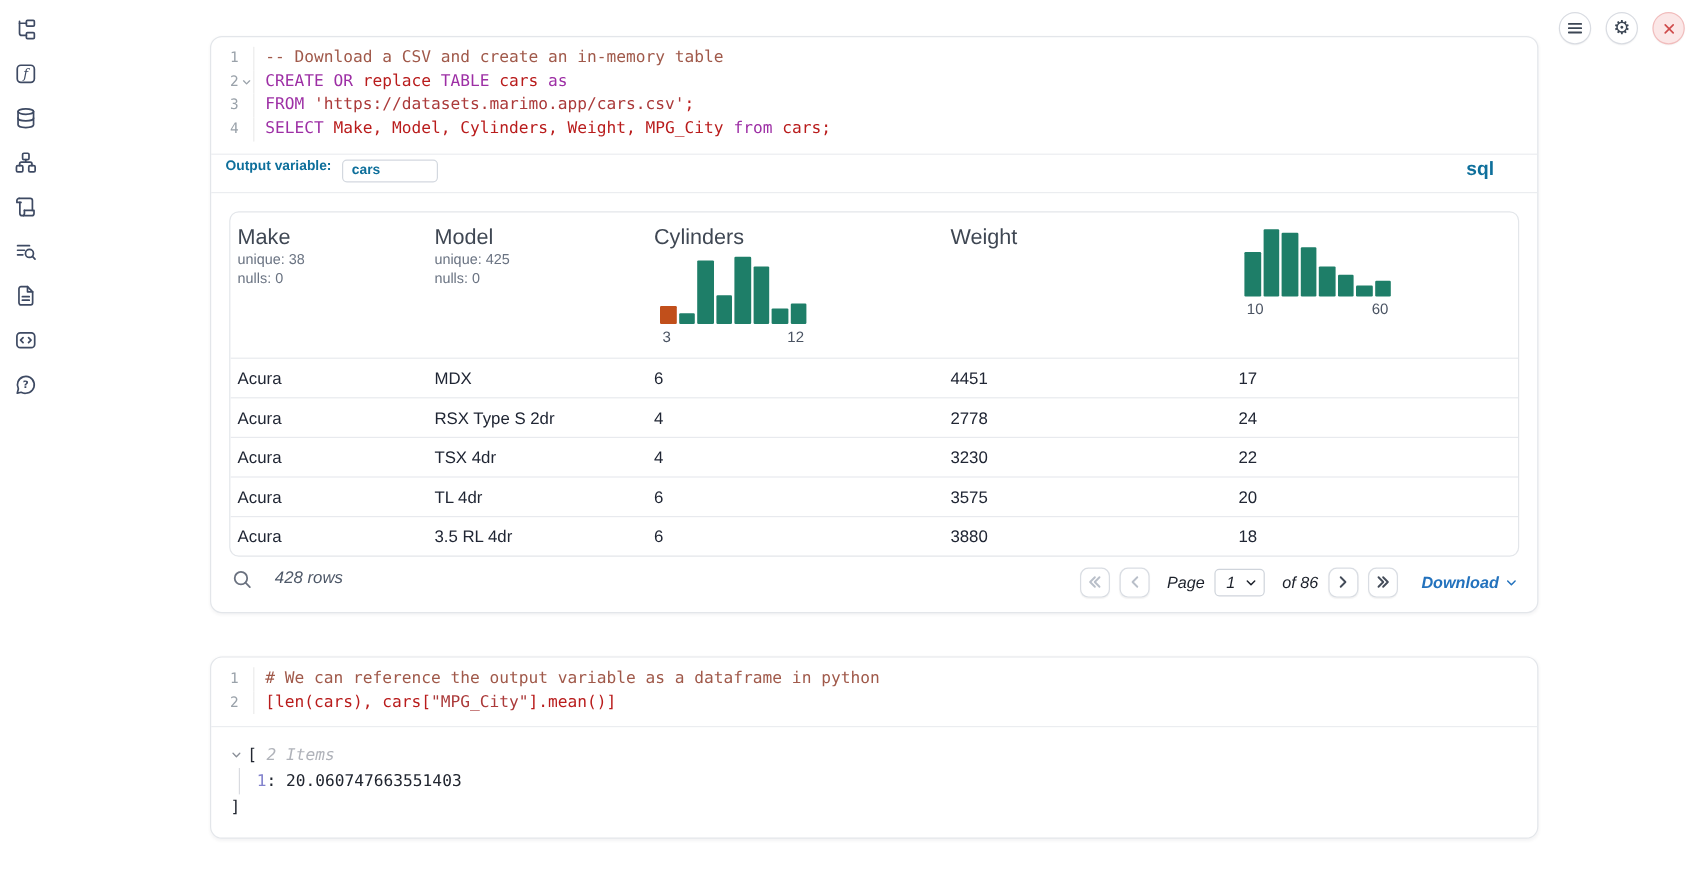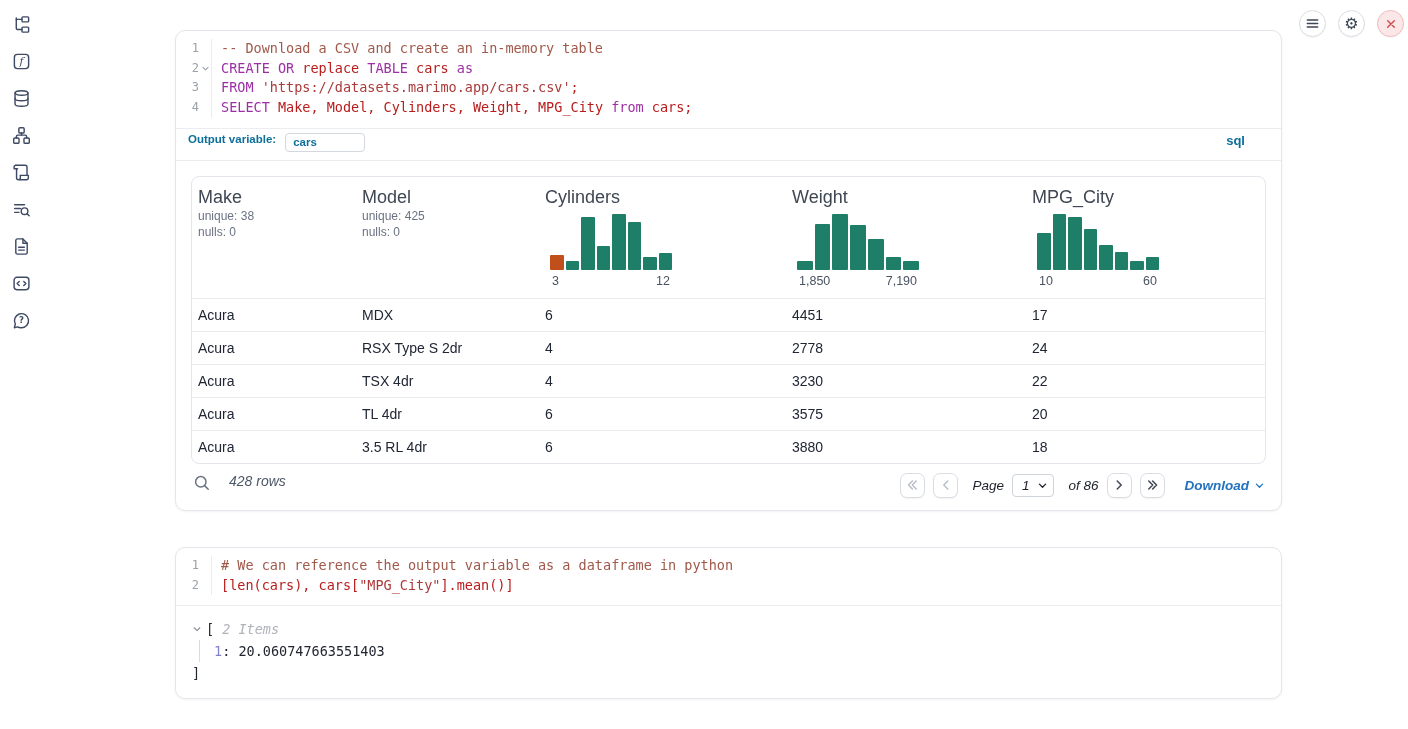--- a/index.html
+++ b/index.html
@@ -43,21 +43,21 @@
   .tk-str { color:var(--str,#ab3a3a); }
   .tk-cmt { color:var(--cmt,#a0594a); }
   .tk-pl  { color:#b91c1c; }
 
   
   .outvar-row { display:flex; padding:4px 12px 8px; }
   .outvar-label { font-size:11.5px; font-weight:bold; color:var(--blue,#0e6f9b); }
   .outvar-input { margin-left:9px; width:80px; height:19px; border:1px solid #d3d8df;
     border-radius:4px; padding:1px 7px; font-family:"Liberation Sans",sans-serif;
     font-size:11.5px; font-weight:bold; color:var(--blue,#0e6f9b); outline:none; }
-  .lang-badge { margin-left:auto; margin-right:24px; font-size:13px; font-weight:bold;
+  .lang-badge { margin-left:auto; margin-right:24px; font-size:16px; font-weight:bold;
     color:var(--blue,#0e6f9b); }
 
   
   .table-wrap { margin:15px 15px 0; border:1px solid #e3e6ea; border-radius:8px; overflow:hidden; }
   .tgrid { display:grid; grid-template-columns:164px 183px 247px 240px 1fr; padding-left:6px; }
   .thead { padding-top:8px; padding-bottom:10px; }
   .th { cursor:pointer; }
   .th-name { font-size:18px; color:#3f4753; padding-top:2px; }
   .th-stat { font-size:12px; color:#6a7382; line-height:16.5px; }
   .th-stat:first-of-type { margin-top:9px; }
@@ -235,38 +235,22 @@
                 <div class="hist-bar" style="height: 17px;"></div>
               </div>
               <div class="hist-labels">
                 <span>3</span>
                 <span>12</span>
               </div>
             </div>
           </div>
           <div class="th">
             <div class="th-name">Weight</div>
-            <div class="hist">
-              <div class="hist-bars">
-                <div class="hist-bar" style="height: 9px;"></div>
-                <div class="hist-bar" style="height: 46px;"></div>
-                <div class="hist-bar" style="height: 56px;"></div>
-                <div class="hist-bar" style="height: 45px;"></div>
-                <div class="hist-bar" style="height: 31px;"></div>
-                <div class="hist-bar" style="height: 13px;"></div>
-                <div class="hist-bar" style="height: 9px;"></div>
-              </div>
-              <div class="hist-labels">
-                <span>1,850</span>
-                <span>7,190</span>
-              </div>
-            </div>
-          </div>
-          <div class="th">
-            <div class="th-name">MPG_City</div>
+          </div>
+          <div class="th">
             <div class="hist">
               <div class="hist-bars">
                 <div class="hist-bar" style="height: 37px;"></div>
                 <div class="hist-bar" style="height: 56px;"></div>
                 <div class="hist-bar" style="height: 53px;"></div>
                 <div class="hist-bar" style="height: 41px;"></div>
                 <div class="hist-bar" style="height: 25px;"></div>
                 <div class="hist-bar" style="height: 18px;"></div>
                 <div class="hist-bar" style="height: 9px;"></div>
                 <div class="hist-bar" style="height: 13px;"></div>

